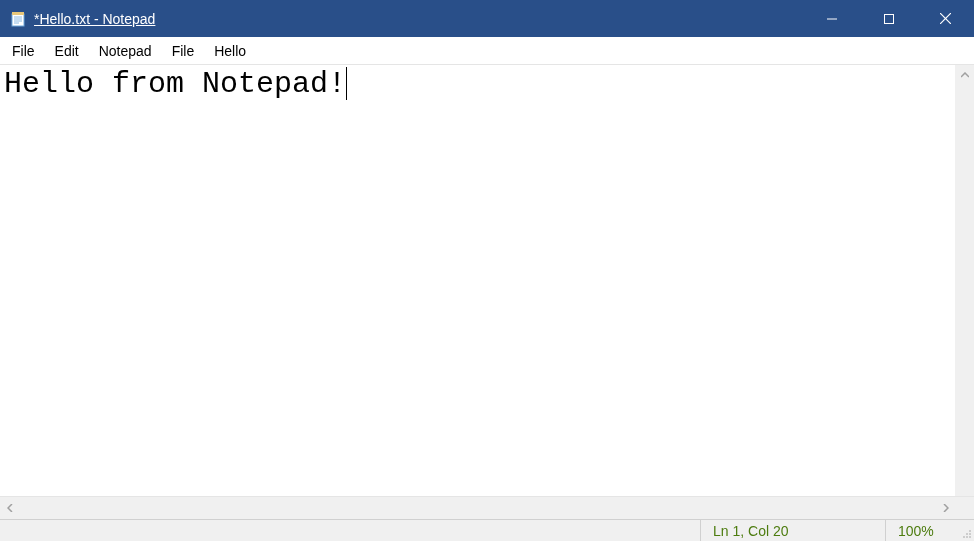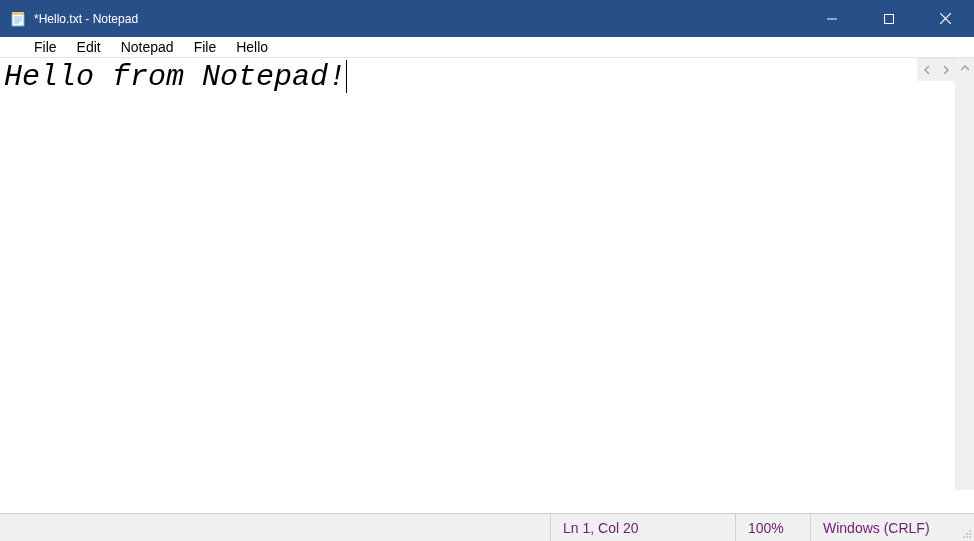--- a/index.html
+++ b/index.html
@@ -24,59 +24,59 @@
     }
     .titlebar-icon {
       width: 16px;
       height: 16px;
       margin-right: 8px;
       display: inline-flex;
       align-items: center;
       justify-content: center;
     }
     .titlebar-title {
-      font-size: 12px;
+      font-size: 14px;
       flex: 1;
+      text-decoration: underline;
     }
     .window-controls {
       display: flex;
       height: 100%;
     }
     .window-btn {
       width: 57px;
       height: 100%;
       display: flex;
       align-items: center;
       justify-content: center;
       color: #fff;
     }
     .window-btn svg { pointer-events: none; }
     
     .menubar {
-      height: 21px;
+      height: 28px;
       background: #fff;
       display: flex;
       align-items: center;
-      padding-left: 24px;
+      padding-left: 2px;
       border-bottom: 1px solid #e5e5e5;
       font-size: 14px;
       color: #000;
     }
     .menu-item {
       padding: 3px 10px;
     }
     
     .editor-wrapper {
       flex: 1;
       position: relative;
       background: #fff;
       display: flex;
-      flex-direction: row;
+      flex-direction: column;
       overflow: hidden;
-      font-style: italic;
     }
     .editor {
       flex: 1;
       padding: 2px 4px;
       font-family: Consolas, "Courier New", monospace;
       font-size: 30px;
       line-height: 1.15;
       color: #000;
       white-space: pre;
       overflow: hidden;
@@ -132,26 +132,26 @@
       font-size: 10px;
     }
     .hscroll .track { flex: 1; }
     .hscroll .corner {
       width: 19px;
       height: 100%;
       background: #f0f0f0;
     }
     
     .statusbar {
-      height: 28px;
+      height: 22px;
       background: #f0f0f0;
       border-top: 1px solid #d0d0d0;
       display: flex;
       font-size: 14px;
-      color: #701a75;
+      color: #4d7c0f;
     }
     .status-spacer { flex: 1; }
     .status-cell {
       border-left: 1px solid #d0d0d0;
       display: flex;
       align-items: center;
       padding: 0 12px;
     }
     .status-cell.pos { width: 185px; }
     .status-cell.zoom { width: 75px; }
@@ -232,21 +232,20 @@
         </svg>
     </div>
     <div class="corner"></div>
   </div>
 </div>
 
 <div class="statusbar">
   <div class="status-spacer"></div>
   <div class="status-cell pos">Ln 1, Col 20</div>
   <div class="status-cell zoom">100%</div>
-  <div class="status-cell eol">Windows (CRLF)</div>
   <div class="resize-grip">
     <svg width="10" height="10" viewBox="0 0 10 10">
       <circle cx="8" cy="2" r="0.8" fill="#a0a0a0"></circle>
       <circle cx="5" cy="5" r="0.8" fill="#a0a0a0"></circle>
       <circle cx="8" cy="5" r="0.8" fill="#a0a0a0"></circle>
       <circle cx="2" cy="8" r="0.8" fill="#a0a0a0"></circle>
       <circle cx="5" cy="8" r="0.8" fill="#a0a0a0"></circle>
       <circle cx="8" cy="8" r="0.8" fill="#a0a0a0"></circle>
     </svg>
   </div>

